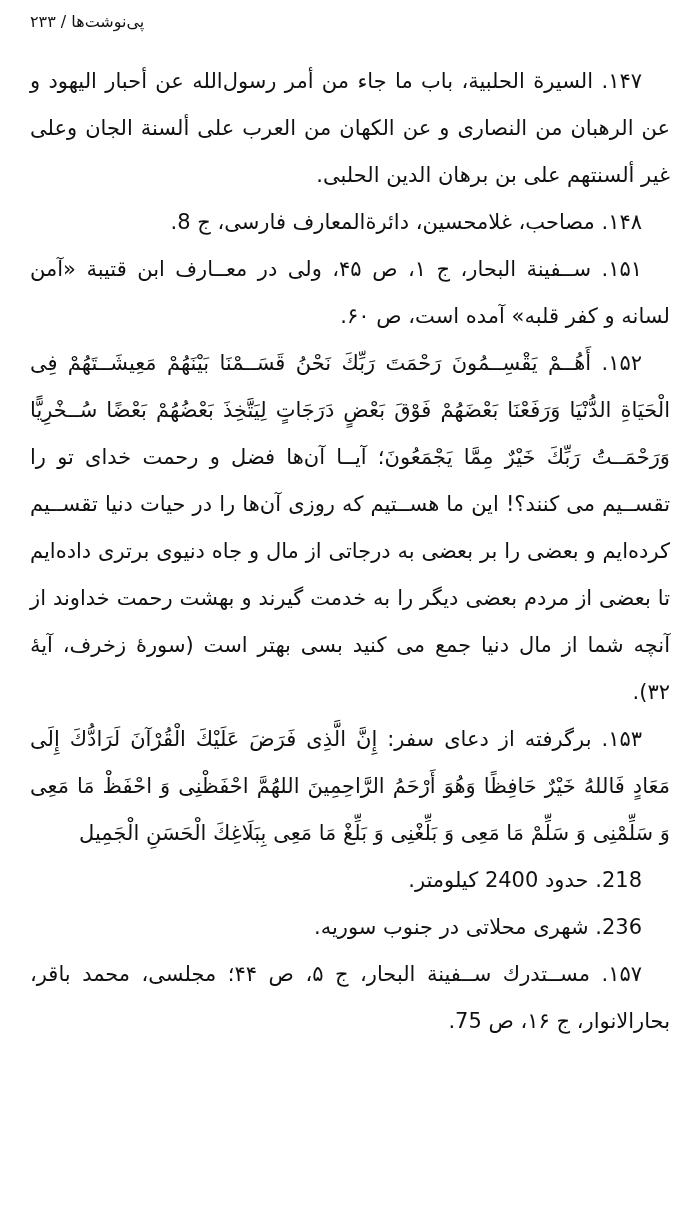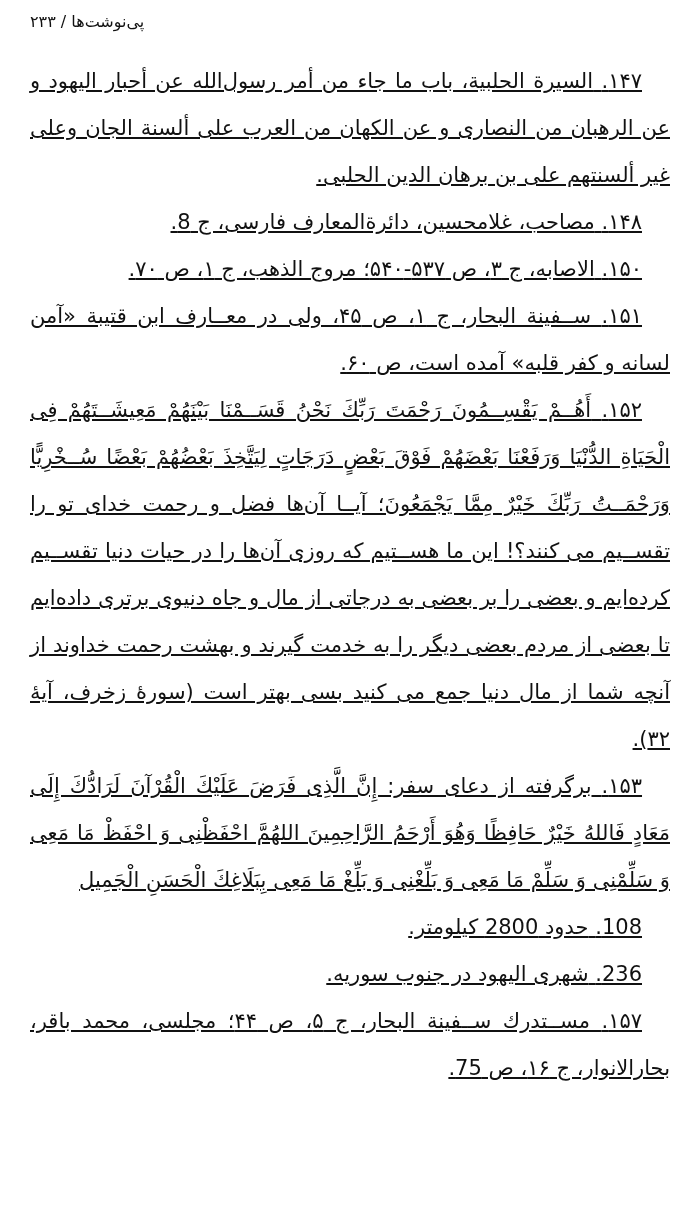--- a/index.html
+++ b/index.html
@@ -30,21 +30,20 @@
     margin: 24px 30px 0 30px;
     direction: rtl;
     text-align: justify;
     font-size: 21px;
     line-height: 47px;
     color: #111111;
   }
   p.note {
     text-indent: 28px; 
     margin: 0;
-    text-decoration: underline;
   }
   .note-number { white-space: nowrap; }
 </style>
 </head>
 <body>
 
 <div class="page">
 
   <div class="page-header">
     <span>پی‌نوشت‌ها / ۲۳۳</span>
@@ -56,49 +55,45 @@
       <span class="note-number">۱۴۷.</span>
       <span>السيرة الحلبية، باب ما جاء من أمر رسول‌الله عن أحبار اليهود و عن الرهبان من النصارى و عن الكهان من العرب على ألسنة الجان وعلى غير ألسنتهم على بن برهان الدين الحلبى.</span>
     </p>
 
     <p class="note">
       <span class="note-number">۱۴۸.</span>
       <span>مصاحب، غلامحسین، دائرةالمعارف فارسی، ج 8.</span>
     </p>
 
 
-    <p class="note">
-      <span class="note-number">۱۵۰.</span>
-      <span>الاصابه، ج ۳، ص ۵۳۷-۵۴۰؛ مروج الذهب، ج ۱، ص ۷۰.</span>
-    </p>
 
     <p class="note">
       <span class="note-number">۱۵۱.</span>
       <span>ســفينة البحار، ج ۱، ص ۴۵، ولی در معــارف ابن قتیبة «آمن لسانه و كفر قلبه» آمده است، ص ۶۰.</span>
     </p>
 
     <p class="note">
       <span class="note-number">۱۵۲.</span>
       <span>أَهُــمْ يَقْسِــمُونَ رَحْمَتَ رَبِّكَ نَحْنُ قَسَــمْنَا بَيْنَهُمْ مَعِيشَــتَهُمْ فِى الْحَيَاةِ الدُّنْيَا وَرَفَعْنَا بَعْضَهُمْ فَوْقَ بَعْضٍ دَرَجَاتٍ لِيَتَّخِذَ بَعْضُهُمْ بَعْضًا سُــخْرِيًّا وَرَحْمَــتُ رَبِّكَ خَيْرٌ مِمَّا يَجْمَعُونَ؛ آیــا آن‌ها فضل و رحمت خدای تو را تقســیم می کنند؟! این ما هســتیم که روزی آن‌ها را در حیات دنیا تقســیم کرده‌ایم و بعضی را بر بعضی به درجاتی از مال و جاه دنیوی برتری داده‌ایم تا بعضی از مردم بعضی دیگر را به خدمت گیرند و بهشت رحمت خداوند از آنچه شما از مال دنیا جمع می کنید بسی بهتر است (سورهٔ زخرف، آیهٔ ۳۲).</span>
     </p>
 
     <p class="note">
       <span class="note-number">۱۵۳.</span>
       <span>برگرفته از دعای سفر: إِنَّ الَّذِى فَرَضَ عَلَيْكَ الْقُرْآنَ لَرَادُّكَ إِلَى مَعَادٍ فَاللهُ خَيْرٌ حَافِظًا وَهُوَ أَرْحَمُ الرَّاحِمِينَ اللهُمَّ احْفَظْنِى وَ احْفَظْ مَا مَعِى وَ سَلِّمْنِى وَ سَلِّمْ مَا مَعِى وَ بَلِّغْنِى وَ بَلِّغْ مَا مَعِى بِبَلَاغِكَ الْحَسَنِ الْجَمِيل</span>
     </p>
 
 
     <p class="note">
-      <span class="note-number">108.</span>
-      <span>حدود 2800 کیلومتر.</span>
+      <span class="note-number">218.</span>
+      <span>حدود 2400 کیلومتر.</span>
     </p>
 
     <p class="note">
       <span class="note-number">236.</span>
-      <span>شهری اليهود در جنوب سوریه.</span>
+      <span>شهری محلاتی در جنوب سوریه.</span>
     </p>
 
     <p class="note">
       <span class="note-number">۱۵۷.</span>
       <span>مســتدرك ســفينة البحار، ج ۵، ص ۴۴؛ مجلسی، محمد باقر، بحارالانوار، ج ۱۶، ص 75.</span>
     </p>
 
   </div>
 </div>
 

